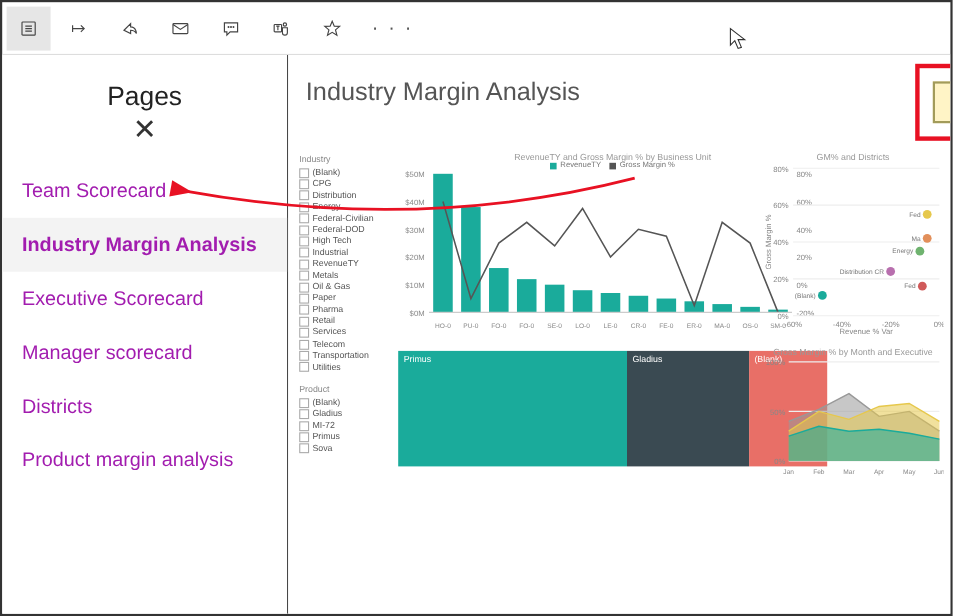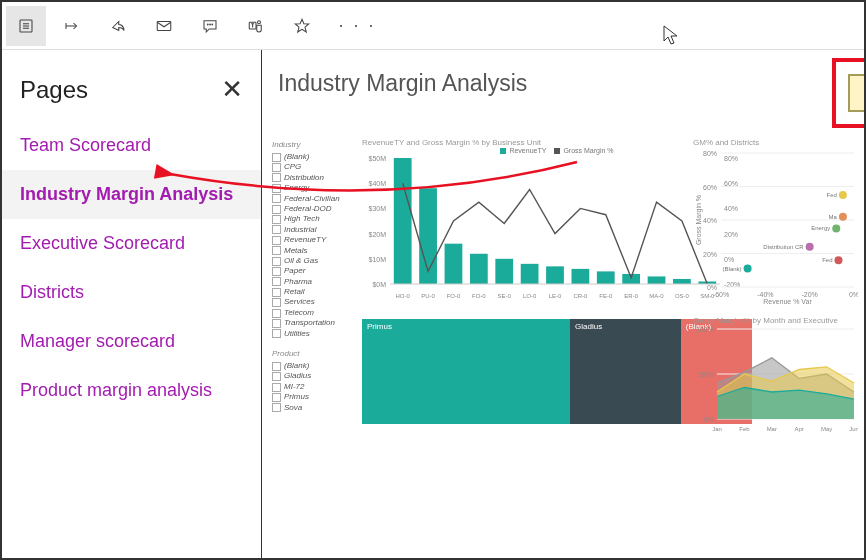--- a/index.html
+++ b/index.html
@@ -10,44 +10,44 @@
   .tool-btn { width: 40px; height: 40px; display: flex; align-items: center; justify-content: center; color: #444; cursor: pointer; }
   .tool-btn.active { background: #e6e6e6; }
   .tool-btn svg { width: 18px; height: 18px; stroke: #444; fill: none; stroke-width: 1.4; }
   .ellipsis { font-size: 18px; letter-spacing: 2px; color: #555; padding: 0 10px; cursor: pointer; }
   
   
   .main { display: flex; height: calc(100% - 48px); }
   
   
   .sidebar { width: 260px; border-right: 1px solid #333; padding-top: 10px; background: #fff; flex-shrink: 0; }
-  .sidebar-header { display: flex; align-items: center; justify-content: space-between; padding: 14px 18px 6px 18px; }
+  .sidebar-header { display: flex; align-items: center; justify-content: space-between; padding: 14px 18px 6px 18px; flex-direction: column; }
   .sidebar-header h2 { font-size: 24px; font-weight: 400; color: #222; }
   .close-x { font-size: 26px; font-weight: 300; cursor: pointer; color: #333; }
   .page-list { margin-top: 10px; }
   .page-item { padding: 14px 18px; font-size: 18px; color: #a21caf; cursor: pointer; white-space: nowrap; }
   .page-item.active { font-weight: 700; background: #f3f3f3; }
   
   
   .canvas { flex: 1; position: relative; background: #fff; padding: 20px 10px 10px 16px; overflow: hidden; }
   .report-title { font-size: 23px; font-weight: 300; color: #555; margin-bottom: 18px; }
   
   .btn-highlight-box { position: absolute; top: 8px; left: 570px; width: 226px; height: 70px; border: 4px solid #e81123; padding: 12px; }
   .team-btn { width: 100%; height: 100%; background: #fff4c6; border: 2px solid #a29b5a; display: flex; align-items: center; justify-content: center; font-size: 18px; color: #444; cursor: pointer; }
   
   
-  .filters { position: absolute; left: 10px; top: 90px; width: 80px; font-size: 8px; color: #555; font-style: italic; }
+  .filters { position: absolute; left: 10px; top: 90px; width: 80px; font-size: 8px; color: #555; }
   .filter-block { margin-bottom: 10px; }
   .filter-title { color: #888; margin-bottom: 3px; }
   .filter-item { display: flex; align-items: center; gap: 3px; line-height: 1.3; }
   .filter-item::before { content: ""; width: 7px; height: 7px; border: 1px solid #aaa; display: inline-block; }
   
   
   .chart-area { position: absolute; left: 100px; top: 88px; right: 6px; bottom: 10px; }
-  .chart-title { font-size: 8px; color: #999; }
+  .chart-title { font-size: 8px; color: #999; text-align: center; }
   .legend { font-size: 7px; color: #777; display: flex; gap: 8px; justify-content: center; }
   .legend-item { display: flex; align-items: center; gap: 3px; }
   .sq { width: 6px; height: 6px; display: inline-block; }
   
   .combo-chart { position: absolute; left: 0; top: 0; width: 390px; height: 170px; }
   
   .scatter { position: absolute; right: 0; top: 0; width: 165px; height: 170px; }
   
   .treemap { position: absolute; left: 0; top: 178px; width: 390px; height: 120px; }
   .treemap .tiles { display: flex; height: 100%; }
@@ -119,22 +119,22 @@
 
   <div class="sidebar">
     <div class="sidebar-header">
       <h2>Pages</h2>
       <span class="close-x">✕</span>
     </div>
     <div class="page-list">
       <div class="page-item">Team Scorecard</div>
       <div class="page-item active">Industry Margin Analysis</div>
       <div class="page-item">Executive Scorecard</div>
+      <div class="page-item">Manager scorecard</div>
       <div class="page-item">Districts</div>
-      <div class="page-item">Manager scorecard</div>
       <div class="page-item">Product margin analysis</div>
     </div>
   </div>
 
   <div class="canvas">
     <div class="report-title">Industry Margin Analysis</div>
 
     <div class="btn-highlight-box">
       <div class="team-btn">Team scorecard</div>
     </div>

